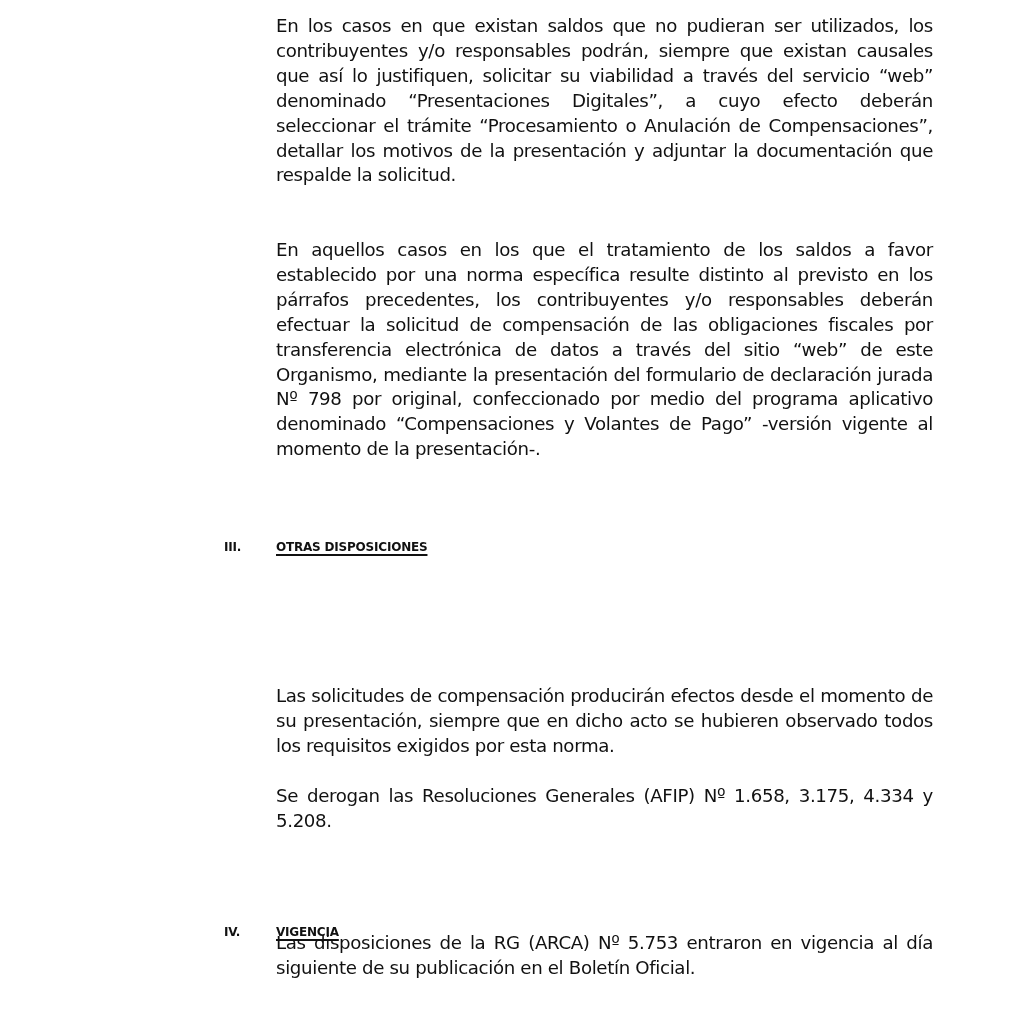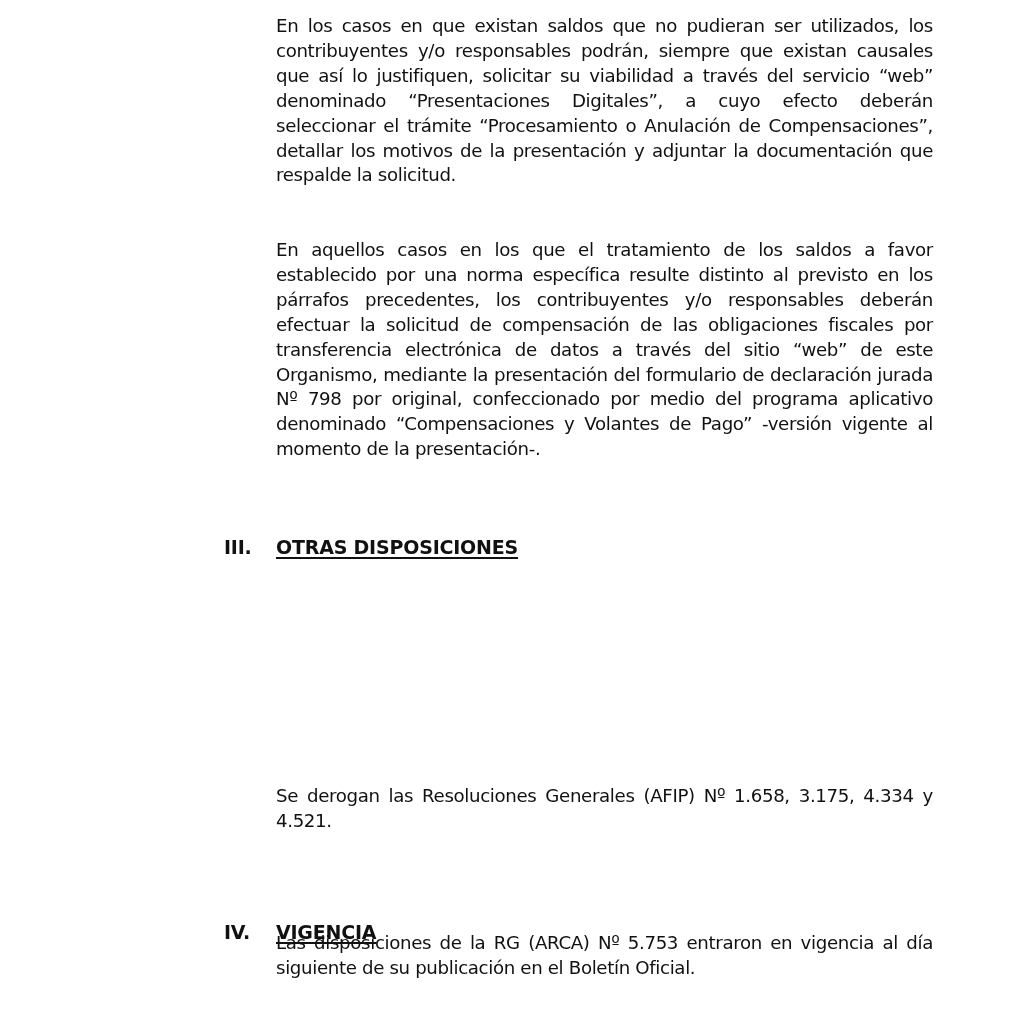--- a/index.html
+++ b/index.html
@@ -30,21 +30,21 @@
       font-size: 18.2px;
       line-height: 24.9px;
       text-align: justify;
       letter-spacing: -0.35px;
       word-spacing: 0px;
       margin: 0;
     }
     .heading {
       position: absolute;
       left: 178px;
-      font-size: 19px;
+      font-size: 12px;
       font-weight: bold;
       line-height: 24px;
       margin: 0;
       white-space: nowrap;
       letter-spacing: -0.2px;
     }
     .heading .num {
       display: inline-block;
       width: 52px;
     }
@@ -61,22 +61,23 @@
 
   <p class="para" style="top:14px;">En los casos en que existan saldos que no pudieran ser utilizados, los contribuyentes y/o responsables podrán, siempre que existan causales que así lo justifiquen, solicitar su viabilidad a través del servicio “web” denominado “Presentaciones Digitales”, a cuyo efecto deberán seleccionar el trámite “Procesamiento o Anulación de Compensaciones”, detallar los motivos de la presentación y adjuntar la documentación que respalde la solicitud.</p>
 
   <p class="para" style="top:238px;">En aquellos casos en los que el tratamiento de los saldos a favor establecido por una norma específica resulte distinto al previsto en los párrafos precedentes, los contribuyentes y/o responsables deberán efectuar la solicitud de compensación de las obligaciones fiscales por transferencia electrónica de datos a través del sitio “web” de este Organismo, mediante la presentación del formulario de declaración jurada Nº 798 por original, confeccionado por medio del programa aplicativo denominado “Compensaciones y Volantes de Pago” -versión vigente al momento de la presentación-.</p>
 
   <h2 class="heading" style="top:535px;">
     <span class="num">III.</span><span class="title">OTRAS DISPOSICIONES</span>
   </h2>
 
 
+  <p class="para" style="top:684px;">Las solicitudes de compensación producirán efectos desde el momento de su presentación, siempre que en dicho acto se hubieren observado todos los requisitos exigidos por esta norma.</p>
 
-  <p class="para" style="top:784px;">Se derogan las Resoluciones Generales (AFIP) Nº 1.658, 3.175, 4.334 y 4.521.</p>
+  <p class="para" style="top:784px;">Se derogan las Resoluciones Generales (AFIP) Nº 1.658, 3.175, 4.334 y 5.208.</p>
 
   <h2 class="heading" style="top:920px;">
     <span class="num">IV.</span><span class="title">VIGENCIA</span>
   </h2>
 
   <p class="para" style="top:931px;">Las disposiciones de la RG (ARCA) Nº 5.753 entraron en vigencia al día siguiente de su publicación en el Boletín Oficial.</p>
 
 </div>
 
 </body></html>

